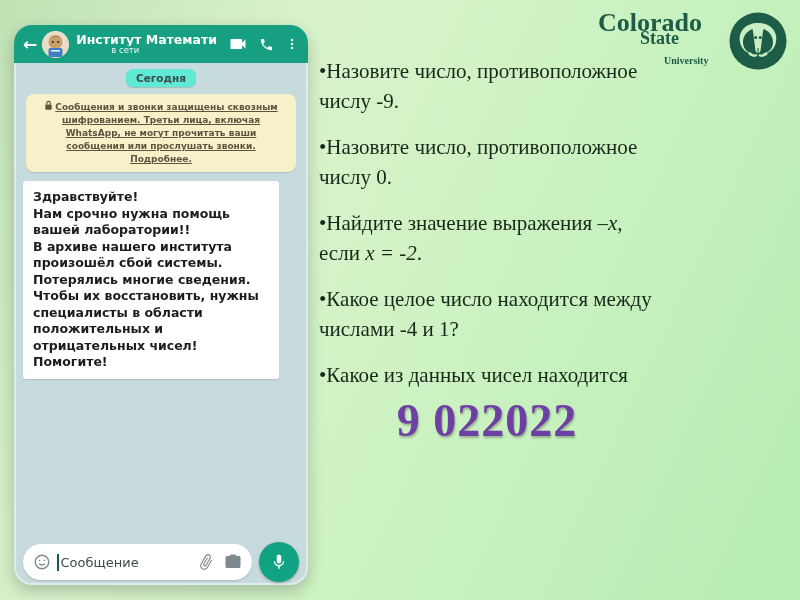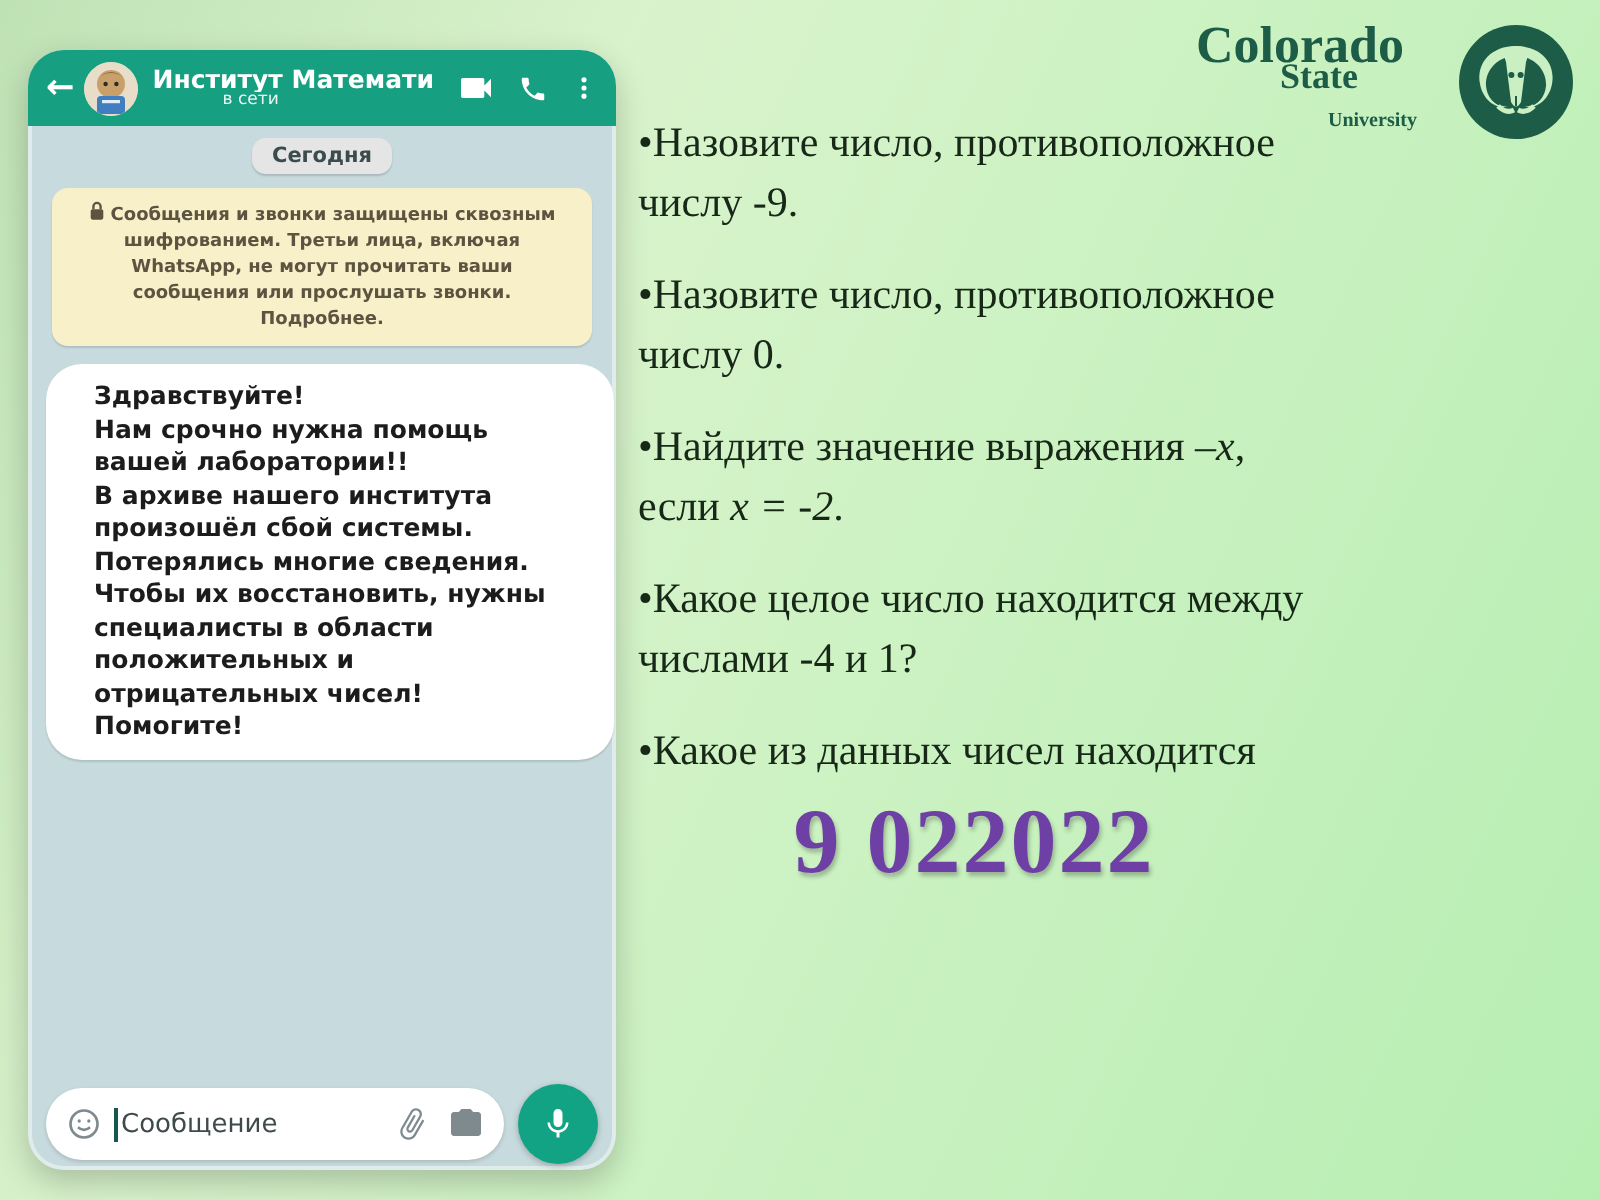--- a/index.html
+++ b/index.html
@@ -13,28 +13,28 @@
          box-shadow:0 6px 16px rgba(0,0,0,.22), inset 0 0 0 2px rgba(255,255,255,.45);}
   .wa-header{height:38px;background:#16a081;display:flex;align-items:center;padding:0 9px;color:#fff;}
   .back{font-size:17px;font-weight:bold;margin-right:5px;cursor:default;}
   .avatar{width:27px;height:27px;border-radius:50%;overflow:hidden;flex:0 0 auto;background:#e8ddc8;}
   .titleblock{margin-left:7px;flex:1;min-width:0;line-height:1.05;}
   .wa-title{font-size:12.5px;font-weight:700;white-space:nowrap;overflow:hidden;}
   .wa-sub{font-size:8.5px;opacity:.92;margin-left:35px;}
   .hicon{margin-left:11px;display:flex;align-items:center;}
   
   .chatbody{position:relative;height:522px;}
-  .daychip{display:block;width:max-content;margin:6px auto 0;background:#e5e5e5;color:#3c4b4b;
+  .daychip{display:block;width:max-content;margin:6px auto 0;background:#5eead4;color:#3c4b4b;
            font-size:10.5px;font-weight:700;padding:3px 10px;border-radius:7px;
            box-shadow:0 1px 1px rgba(0,0,0,.15);}
   .notice{width:252px;margin:7px auto 0;background:#f8f0c8;border-radius:8px;padding:6px 9px;
           font-size:9px;font-weight:600;line-height:1.45;color:#5c5440;text-align:center;
-          box-shadow:0 1px 1px rgba(0,0,0,.12);}
+          box-shadow:0 1px 1px rgba(0,0,0,.12);text-decoration:underline;}
   .notice svg{vertical-align:-1px;margin-right:2px;}
-  .bubble{width:236px;margin:9px 0 0 9px;background:#ffffff;border-radius:18px;padding:8px 24px;
+  .bubble{width:236px;margin:9px 0 0 9px;background:#ffffff;border-radius:3px;padding:8px 10px;
           font-size:12.5px;font-weight:600;line-height:1.32;color:#1c1c1c;
           box-shadow:0 1px 1px rgba(0,0,0,.12);}
   .bubble p{margin:0;}
   .inputrow{position:absolute;left:9px;right:9px;bottom:9px;display:flex;align-items:center;}
   .pill{flex:1;height:36px;background:#fff;border-radius:20px;display:flex;align-items:center;
         padding:0 10px;box-shadow:0 1px 2px rgba(0,0,0,.15);}
   .cursor{width:1.5px;height:17px;background:#17574f;margin:0 2px 0 6px;}
   .placeholder{font-size:13px;color:#3f4a4a;flex:1;}
   .pill .picon{margin-left:9px;display:flex;}
   .micbtn{width:40px;height:40px;border-radius:50%;background:#11a384;margin-left:7px;

